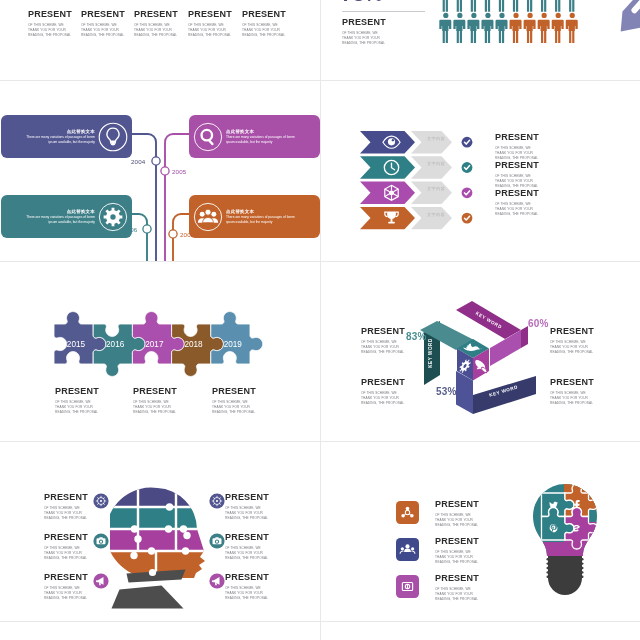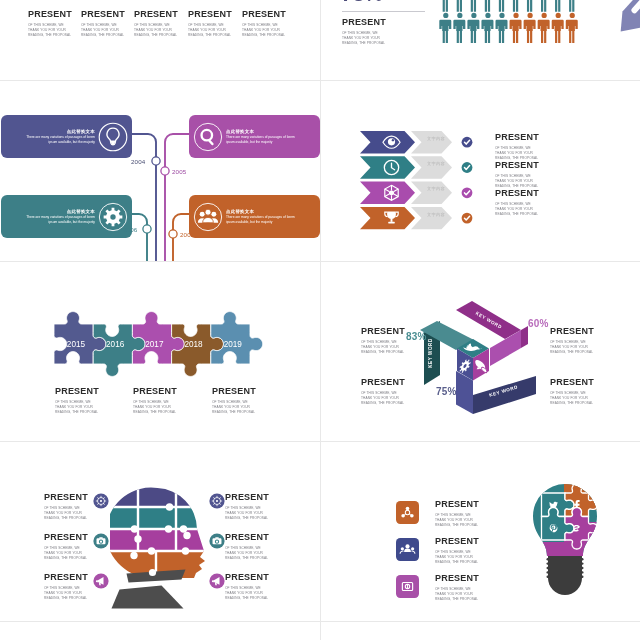--- a/index.html
+++ b/index.html
@@ -379,21 +379,21 @@
         <ellipse cx="-0.8" cy="-0.6" rx="5" ry="3.7" fill="#fff"></ellipse>
         <path d="M -3.0 2.4 L -4.4 5.6 L -0.6 3.2 Z" fill="#fff"></path>
         <ellipse cx="3.2" cy="1.9" rx="2.7" ry="2" fill="#fff" stroke="#a63f9e" stroke-width="0.8"></ellipse>
       </g>
       <g transform="translate(153,87.5) rotate(0) scale(1,0.58) rotate(45)">
         <path fill="#ffffff" d="M 6.6 -5.6 c -1.2 0.6 -2.1 1.0 -3.2 1.2 a 2.9 2.9 0 0 0 -5.0 2.0 c 0 0.4 0 0.8 0.1 1.1 a 8.3 8.3 0 0 1 -6.0 -3.1 a 2.9 2.9 0 0 0 0.9 3.9 c -0.5 0 -0.9 -0.1 -1.3 -0.4 a 2.9 2.9 0 0 0 2.3 2.9 c -0.4 0.1 -0.9 0.1 -1.3 0.1 a 2.9 2.9 0 0 0 2.7 2.0 a 5.9 5.9 0 0 1 -4.3 1.2 a 8.3 8.3 0 0 0 12.8 -7.0 v -0.4 c 0.9 -0.6 1.6 -1.4 2.2 -2.3 c -0.8 0.4 -1.6 0.6 -2.5 0.7 c 0.9 -0.5 1.6 -1.4 1.9 -2.4 z"></path>
       </g>
     </svg>
   <div class="s6-pct" style="left:86px;top:71px;color:#4b8e92">83%</div>
   <div class="s6-pct" style="left:208px;top:58px;color:#b86cbb">60%</div>
-  <div class="s6-pct" style="left:116px;top:126px;color:#5a5f8c">75%</div>
+  <div class="s6-pct" style="left:116px;top:126px;color:#5a5f8c">53%</div>
 
   <div class="s6-col s6-left" style="top:66px">
     <div class="present-title s6-t">PRESENT</div>
     <div class="body-txt s6-b">OF THIS SCHEME, WE THANK YOU FOR YOUR READING, THE PROPOSAL</div>
   </div>
   <div class="s6-col s6-left" style="top:117px">
     <div class="present-title s6-t">PRESENT</div>
     <div class="body-txt s6-b">OF THIS SCHEME, WE THANK YOU FOR YOUR READING, THE PROPOSAL</div>
   </div>
   <div class="s6-col s6-right" style="top:66px">

